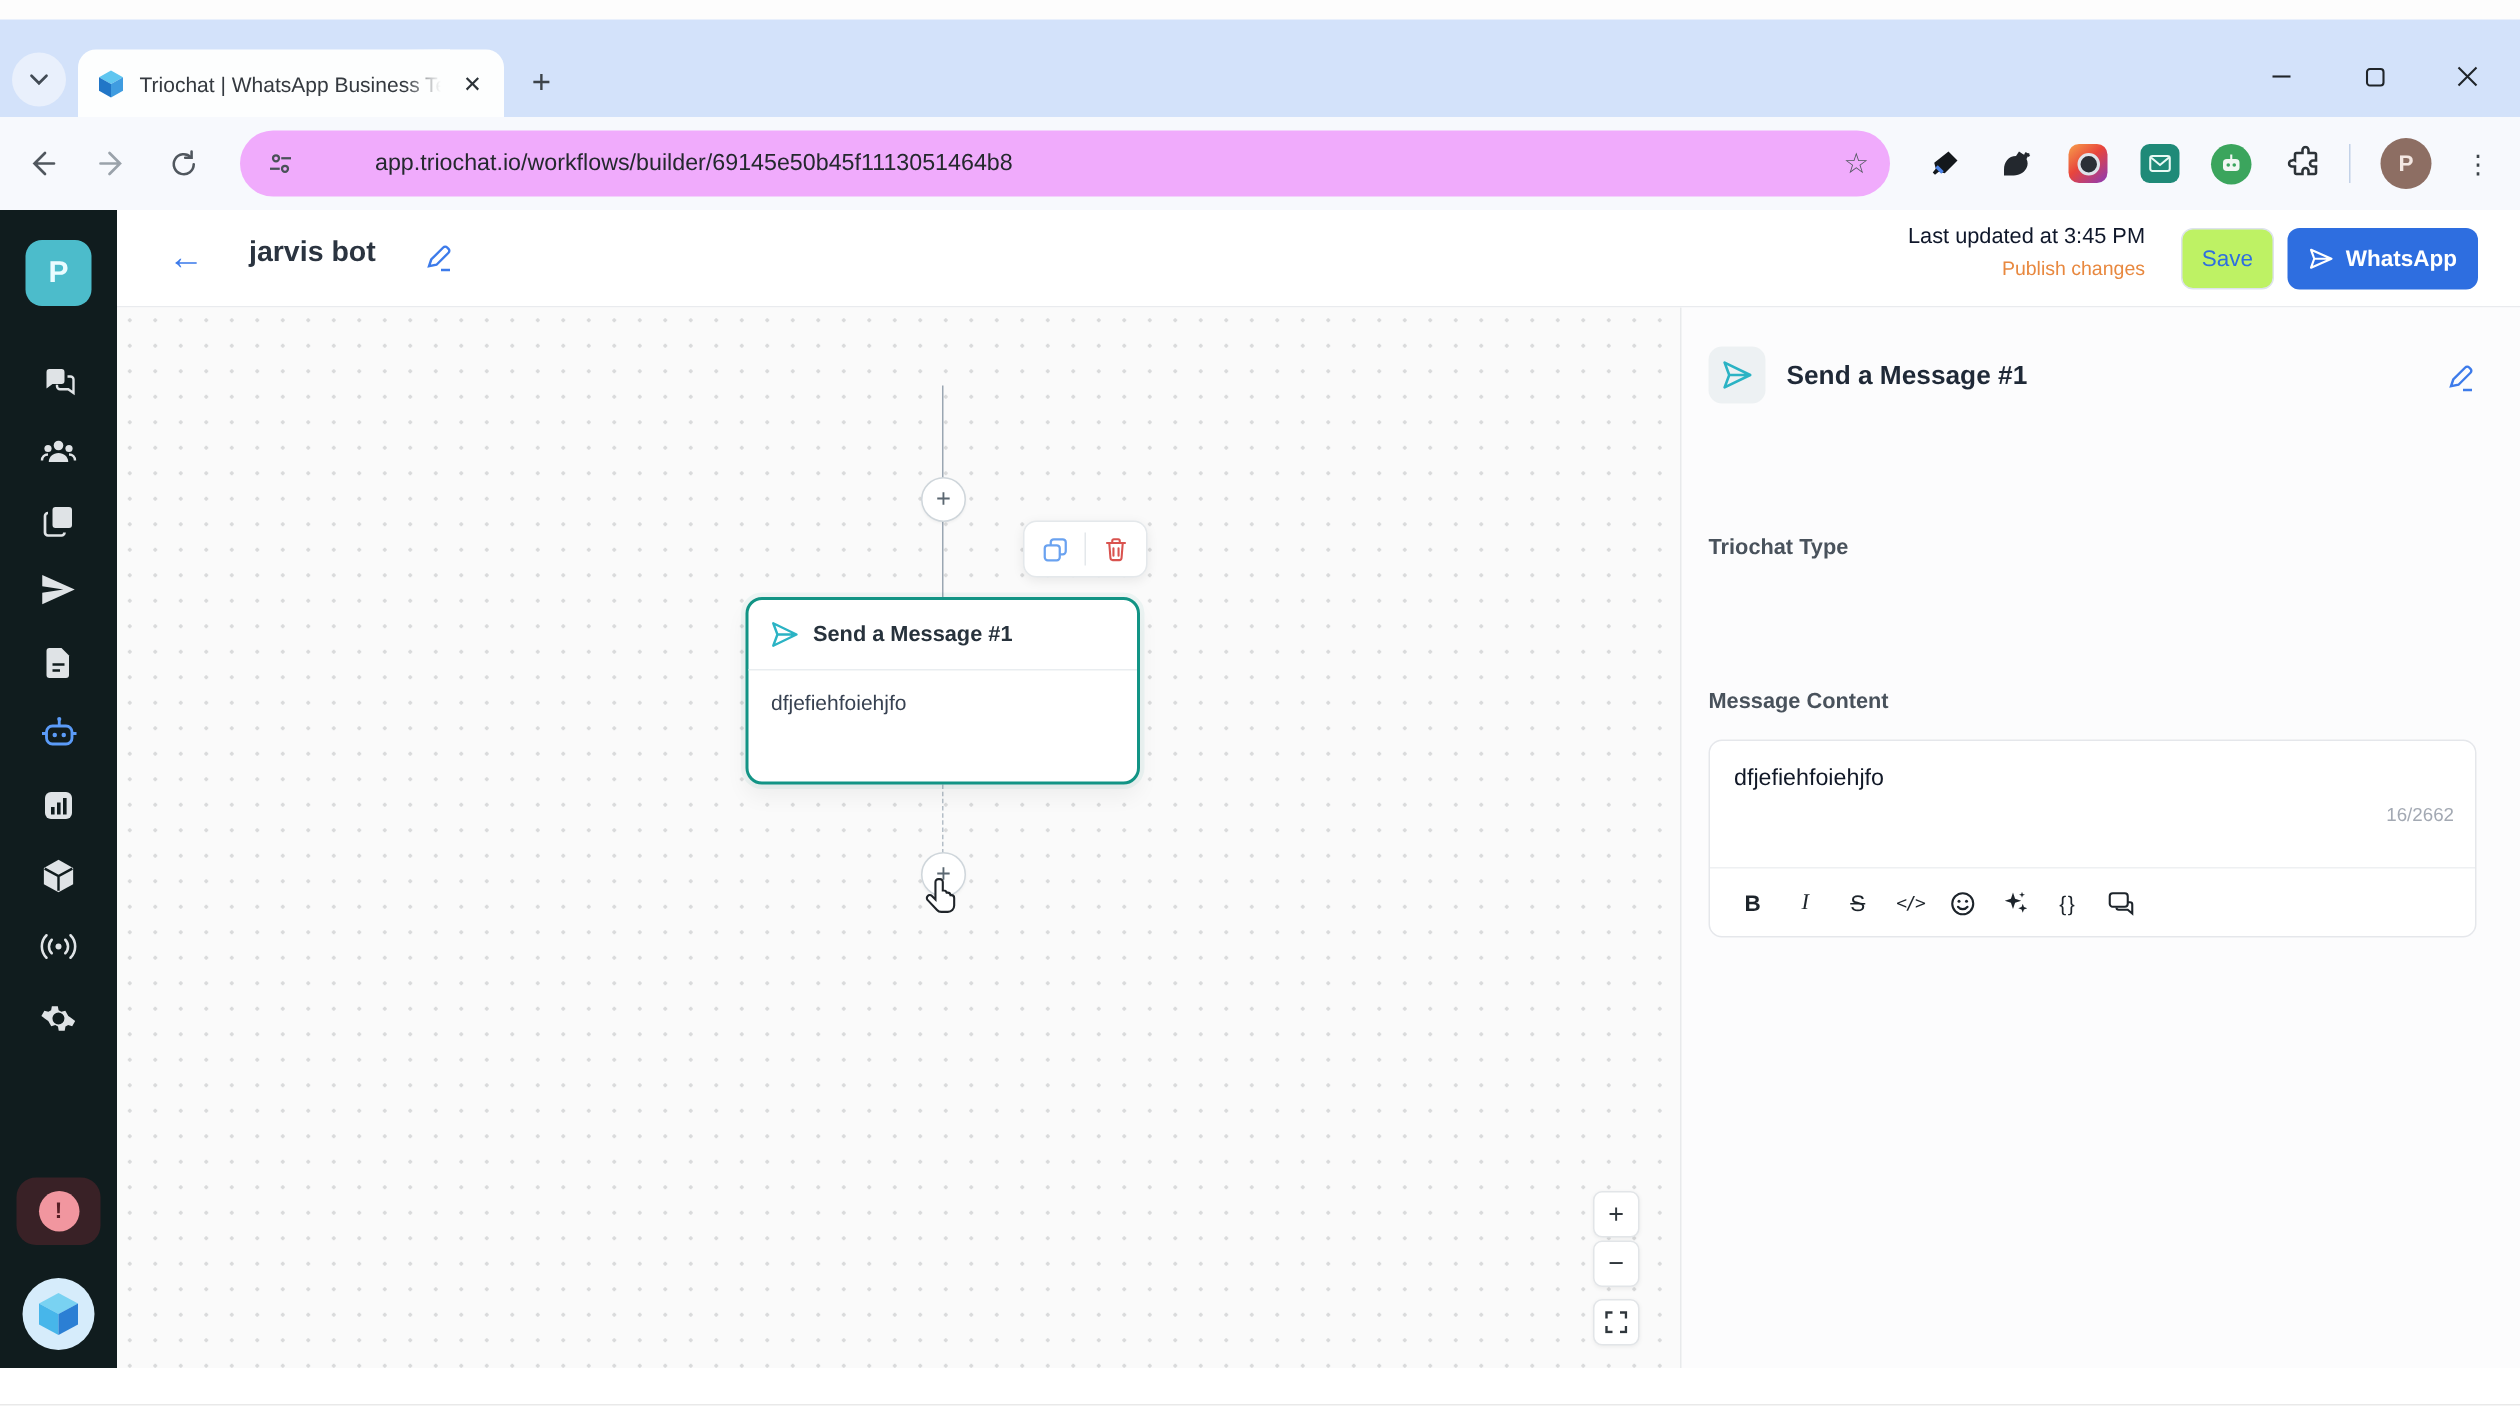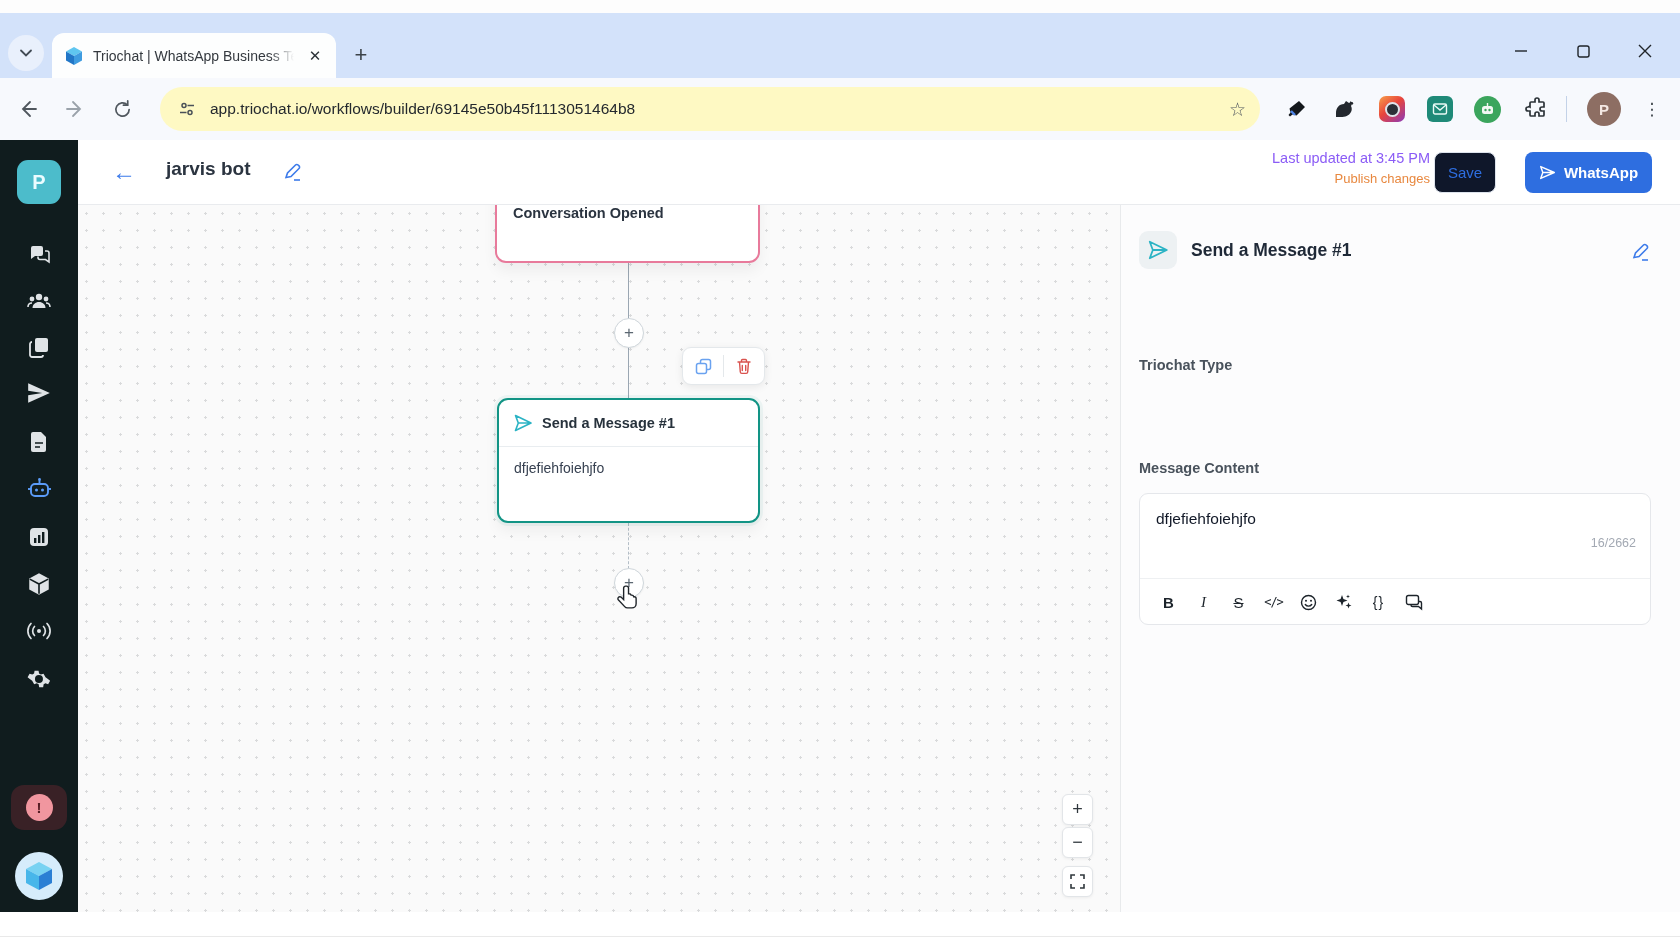--- a/index.html
+++ b/index.html
@@ -13,21 +13,21 @@
   .tab { position:absolute; left:52px; top:33px; width:284px; height:45px; background:#fdfefe; border-radius:12px 12px 0 0; display:flex; align-items:center; padding:0 10px 0 12px; }
   .tab-title { position:relative; font-size:14px; color:#34393f; white-space:nowrap; overflow:hidden; width:212px; }
   .tab-fade { position:absolute; right:36px; top:0; width:30px; height:45px; background:linear-gradient(90deg, rgba(253,254,254,0), #fdfefe 80%); }
   .tab-close { position:absolute; right:10px; top:12px; width:22px; height:22px; border-radius:50%; display:flex; align-items:center; justify-content:center; font-size:15px; color:#2c3338; }
   .newtab { position:absolute; left:346px; top:40px; width:30px; height:30px; display:flex; align-items:center; justify-content:center; font-size:22px; color:#3c4349; }
   .win-controls { position:absolute; right:18px; top:34px; display:flex; gap:28px; align-items:center; }
   .win-btn { width:34px; height:34px; display:flex; align-items:center; justify-content:center; color:#1f2429; }
 
   .toolbar { position:absolute; left:0; top:78px; width:1680px; height:62px; background:#f7f9fd; }
   .nav-ico { position:absolute; top:91px; width:36px; height:36px; display:flex; align-items:center; justify-content:center; font-size:21px; color:#50575e; }
-  .url-pill { position:absolute; left:160px; top:87px; width:1100px; height:44px; border-radius:22px; background:#fef9c3; display:flex; align-items:center; padding:0 14px 0 12px; }
+  .url-pill { position:absolute; left:160px; top:87px; width:1100px; height:44px; border-radius:22px; background:#f0abfc; display:flex; align-items:center; padding:0 14px 0 12px;gap:40px; }
   .tune { width:30px; height:30px; display:flex; align-items:center; justify-content:center; margin-right:8px; }
   .url-text { font-size:15.5px; color:#24292e; flex:1; white-space:nowrap; overflow:hidden; }
   .star { font-size:19px; color:#51585f; }
   .ext { position:absolute; top:93px; width:32px; height:32px; display:flex; align-items:center; justify-content:center; }
   .ext-divider { position:absolute; left:1566px; top:96px; width:1px; height:26px; background:#c3d2e8; }
   .avatar { position:absolute; left:1587px; top:92px; width:34px; height:34px; border-radius:50%; background:#8d6e63; color:#f3e7e2; font-size:15px; font-weight:bold; display:flex; align-items:center; justify-content:center; }
   .kebab { position:absolute; left:1638px; top:92px; width:28px; height:34px; display:flex; align-items:center; justify-content:center; color:#3c4349; font-size:17px; letter-spacing:0; }
 
   
   .sidebar { position:absolute; left:0; top:140px; width:78px; height:772px; background:#101c1e; }
@@ -35,23 +35,23 @@
   .side-ico { position:absolute; left:24px; width:30px; height:30px; display:flex; align-items:center; justify-content:center; }
   .alert-btn { position:absolute; left:11px; top:645px; width:56px; height:45px; border-radius:13px; background:#392126; display:flex; align-items:center; justify-content:center; }
   .alert-circ { width:27px; height:27px; border-radius:50%; background:#f1969f; color:#571e25; font-weight:bold; font-size:15px; display:flex; align-items:center; justify-content:center; }
   .brand-logo { position:absolute; left:15px; top:712px; width:48px; height:48px; border-radius:50%; background:#d6ecfb; display:flex; align-items:center; justify-content:center; }
 
   .app-header { position:absolute; left:78px; top:140px; width:1602px; height:65px; background:#fff; border-bottom:1px solid #e9ebee; }
   .back-arrow { position:absolute; left:28px; top:14px; width:36px; height:36px; display:flex; align-items:center; justify-content:center; color:#3d7bea; font-size:24px; font-weight:bold; }
   .wf-title { position:absolute; left:88px; top:18px; font-size:19px; font-weight:bold; color:#2b3440; }
   .wf-edit { position:absolute; left:200px; top:18px; width:30px; height:30px; display:flex; align-items:center; justify-content:center; }
   .upd-block { position:absolute; right:250px; top:10px; text-align:right; }
-  .upd-line1 { font-size:14.5px; color:#8b5cf6;margin-left:30px; }
+  .upd-line1 { font-size:14.5px; color:#0f172a;margin-left:30px; }
   .upd-line2 { font-size:13px; color:#e8883f; margin-top:5px; }
-  .btn-save { position:absolute; right:184px; top:12px; width:62px; height:41px; background:#0f172a; border:1px solid #dde3ec; border-radius:8px; color:#2e6ee0; font-size:15px; display:flex; align-items:center; justify-content:center; }
+  .btn-save { position:absolute; right:164px; top:12px; width:62px; height:41px; background:#bef264; border:1px solid #dde3ec; border-radius:8px; color:#2e6ee0; font-size:15px; display:flex; align-items:center; justify-content:center; }
   .btn-publish { position:absolute; right:28px; top:12px; width:127px; height:41px; background:#2e6ee0; border-radius:8px; color:#fff; font-size:15px; font-weight:bold; display:flex; align-items:center; justify-content:center; gap:8px; }
 
   
   .canvas { position:absolute; left:78px; top:205px; width:1042px; height:707px; background:#fafafa; overflow:hidden;
             background-image:radial-gradient(#d9dadb 1.1px, transparent 1.1px); background-size:17px 17px; }
   .connector { position:absolute; width:0; border-left:1.5px solid #9aa6b2; }
   .connector.dashed { border-left-style:dashed; border-color:#b4bec7; }
   .plus-circle { position:absolute; width:30px; height:30px; border-radius:50%; background:#fff; border:1px solid #cfd6db; box-shadow:0 1px 2px rgba(0,0,0,.05); color:#5b6771; font-size:17px; display:flex; align-items:center; justify-content:center; }
   .node { position:absolute; background:#fff; border-radius:11px; }
   .node-trigger { left:417px; top:-52px; width:265px; height:110px; border:2px solid #e87a9b; box-shadow:0 8px 14px rgba(0,0,0,.05); }
@@ -313,23 +313,20 @@
           <path d="M2 17l16-7L2 3l2.5 7L2 17zM4.5 10H18" fill="none" stroke="#fff" stroke-width="1.7" stroke-linejoin="round"></path>
         </svg>
       <span>WhatsApp</span>
     </div>
   </div>
 
   <div class="canvas">
     <div class="connector" style="left:550px; top:52px; height:141px"></div>
     <div class="connector dashed" style="left:550px; top:318px; height:46px"></div>
 
-    <div class="node node-trigger">
-      <div class="nt-title">Conversation Opened</div>
-    </div>
 
     <div class="plus-circle" style="left:536px; top:113px">+</div>
 
     <div class="float-toolbar">
       <div class="ft-btn">
         <svg width="17" height="17" viewBox="0 0 17 17">
             <rect x="5.5" y="1.5" width="10" height="10" rx="2" fill="none" stroke="#6aa2f0" stroke-width="1.5"></rect>
             <rect x="1.5" y="5.5" width="10" height="10" rx="2" fill="#fff" stroke="#6aa2f0" stroke-width="1.5"></rect>
           </svg>
       </div>

